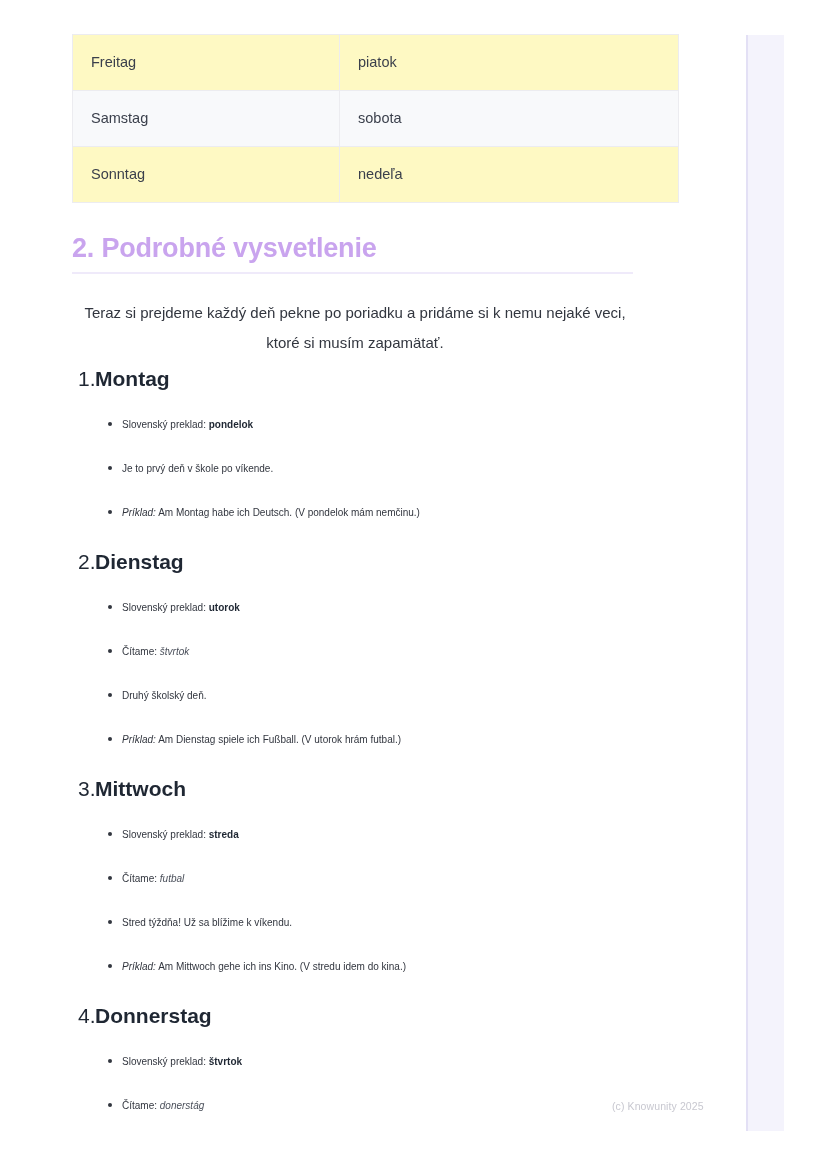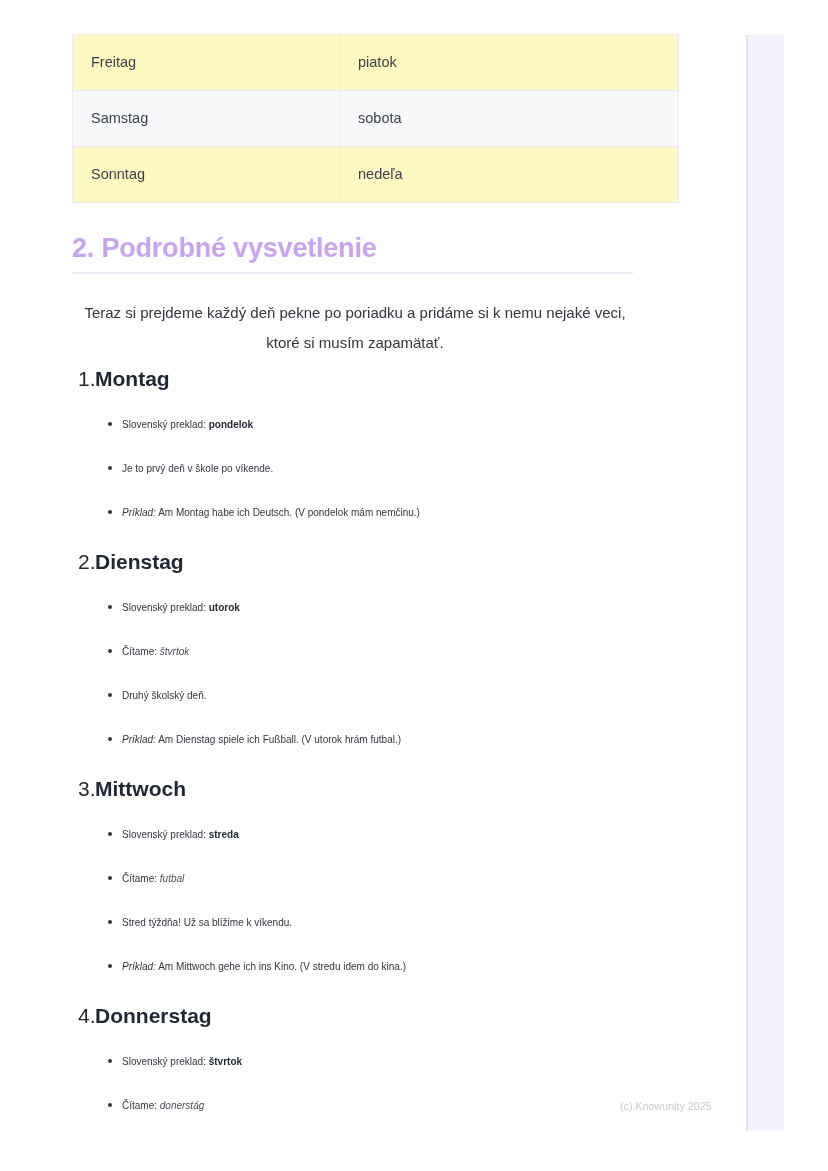--- a/index.html
+++ b/index.html
@@ -166,21 +166,20 @@
 
   
   .copyright {
     position: absolute;
     left: 612px;
     top: 1100px;
     font-size: 10.5px;
     color: #c8c8d0;
     letter-spacing: 0.1px;
     white-space: nowrap;
-    margin-left: 8px;
   }
 </style>
 </head>
 <body>
 
 <div class="page">
 
   <div class="gutter-band"></div>
   <div class="gutter-rule"></div>
 

